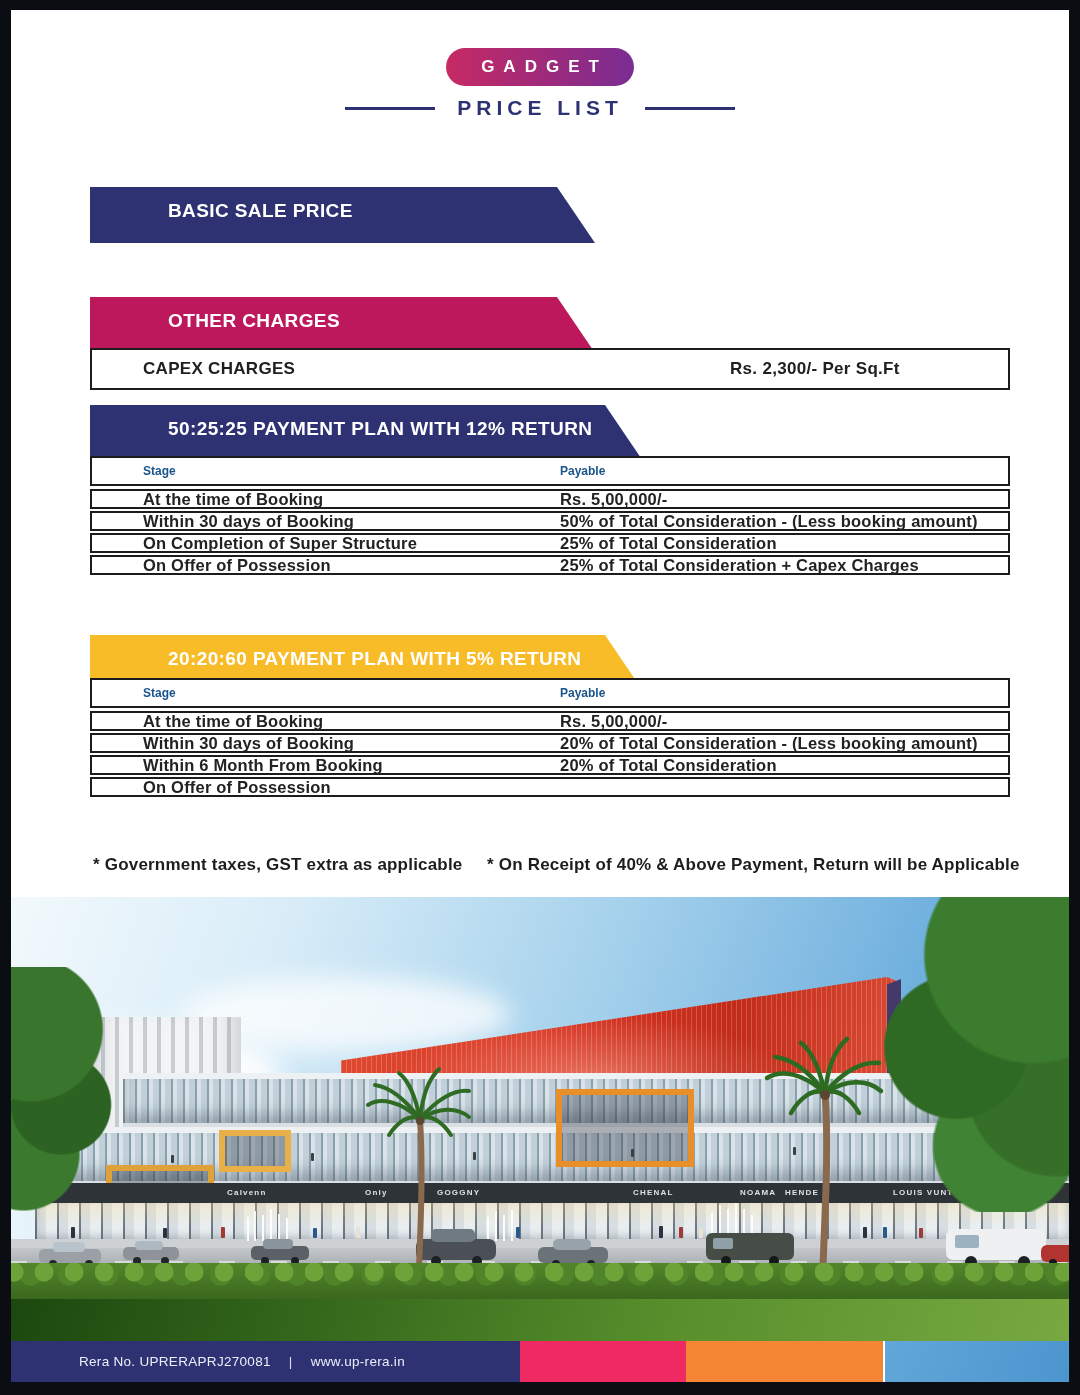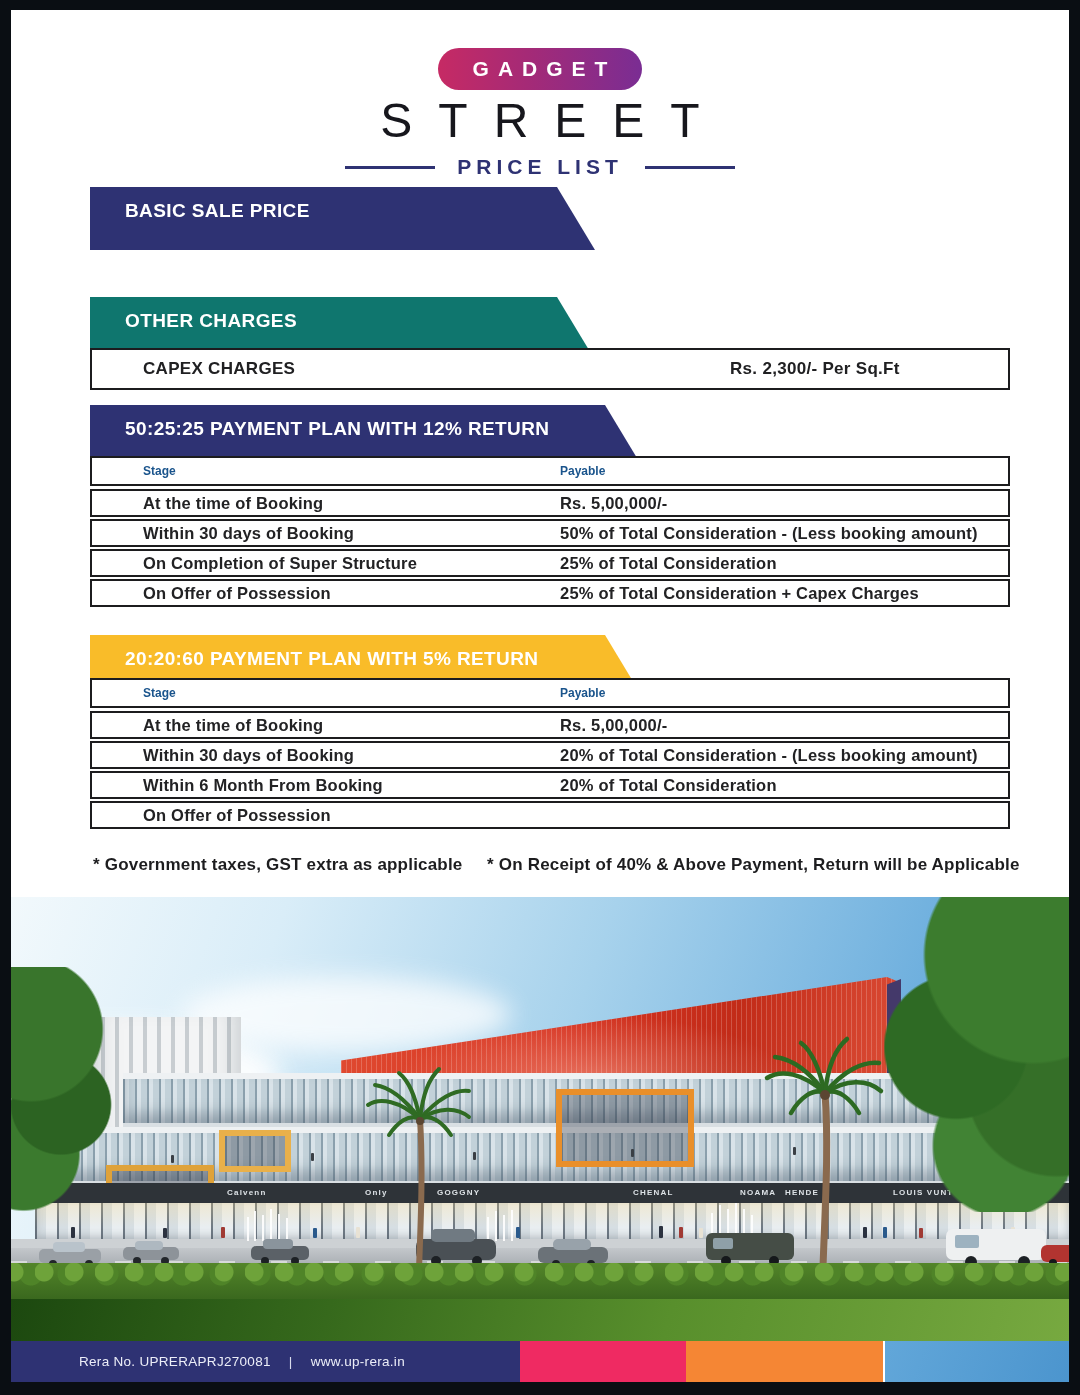--- a/index.html
+++ b/index.html
@@ -4,32 +4,32 @@
 <style>
   html,body{margin:0;padding:0;}
   .frame{position:relative;width:1080px;height:1395px;background:#0a0e13;overflow:hidden;
          font-family:"Liberation Sans",sans-serif;}
   .page{position:absolute;left:11px;top:10px;width:1058px;height:1372px;background:#ffffff;overflow:hidden;}
 
   
   .logo{position:absolute;top:38px;left:0;width:100%;text-align:center;}
   .brand-badge{display:inline-block;padding:9px 26px 9px 35px;border-radius:24px;
       background:linear-gradient(90deg,#c62a64 0%,#a42a77 45%,#7a2d93 100%);
-      color:#fff;font-size:21px;font-weight:700;letter-spacing:9px;}
+      color:#fff;font-size:17px;font-weight:700;letter-spacing:9px;}
   .brand-name{margin-top:7px;padding-left:26px;font-size:48px;font-weight:500;color:#17171d;letter-spacing:26px;line-height:1.0;}
   .brand-tagline-row{margin-top:10px;display:flex;align-items:center;justify-content:center;gap:22px;}
   .rule{width:90px;height:3px;background:#2e3273;}
   .brand-tagline{font-size:21px;font-weight:700;color:#2e3273;letter-spacing:5px;}
 
   
-  .banner{position:absolute;left:79px;height:63px;line-height:48px;color:#fff;
-      font-size:19px;font-weight:700;letter-spacing:0.4px;padding-left:35px;box-sizing:border-box;
+  .banner{position:absolute;left:79px;height:56px;line-height:48px;color:#fff;
+      font-size:19px;font-weight:700;letter-spacing:0.4px;padding-left:78px;box-sizing:border-box;
       clip-path:polygon(0 0,calc(100% - 38px) 0,100% 100%,0 100%);}
   .banner.navy{background:#2e3273}
-  .banner.pink{background:#0f766e}
+  .banner.pink{background:#be185d}
   .banner.yellow{background:#f9bc29}
   #banner-basic{top:177px;width:505px}
   #banner-other{top:287px;width:505px}
   #banner-plan50{top:395px;width:553px}
   #banner-plan20{top:625px;width:553px}
 
   
   .kv-table{position:absolute;left:79px;width:920px;height:42px;border:2px solid #1c1c1e;box-sizing:border-box;background:#fff;}
   #table-basic{top:228px}
   #table-other{top:338px}
@@ -37,21 +37,21 @@
       font-size:17px;font-weight:700;color:#202022;letter-spacing:0.3px;}
   .kv-label{left:51px}
   .kv-value{left:638px}
 
   
   .plan-table{position:absolute;left:79px;width:920px;}
   #plan50{top:446px}
   #plan20{top:668px}
   .plan-head{position:relative;height:30px;border:2px solid #1c1c1e;box-sizing:border-box;margin-bottom:3px;background:#fff;}
   .plan-head span{position:absolute;top:50%;transform:translateY(-50%);color:#1a548c;font-size:12px;font-weight:700;}
-  .plan-row{position:relative;height:28px;border:2px solid #1c1c1e;box-sizing:border-box;margin-bottom:2px;background:#fff;}
+  .plan-row{position:relative;height:20px;border:2px solid #1c1c1e;box-sizing:border-box;margin-bottom:2px;background:#fff;}
   .plan-row span{position:absolute;top:50%;transform:translateY(-50%);font-size:16.5px;font-weight:700;color:#222224;letter-spacing:0.2px;}
   .col-stage{left:51px}
   .col-payable{left:468px}
 
   
   .note{position:absolute;top:845px;font-size:17px;font-weight:700;color:#1d1d1f;letter-spacing:0.2px;}
   #note-left{left:82px}
   #note-right{left:476px}
 
   
@@ -144,21 +144,20 @@
   .footer-text .sep{margin:0 14px;opacity:.9;}
 </style>
 </head>
 <body>
 
 <div class="frame">
   <div class="page">
 
     <div class="logo">
       <div class="brand-badge">GADGET</div>
-      <div class="brand-name">STREET</div>
       <div class="brand-tagline-row">
         <span class="rule"></span>
         <span class="brand-tagline">PRICE LIST</span>
         <span class="rule"></span>
       </div>
     </div>
 
     <div id="banner-basic" class="banner navy">BASIC SALE PRICE</div>
 
     <div id="banner-other" class="banner pink">OTHER CHARGES</div>

